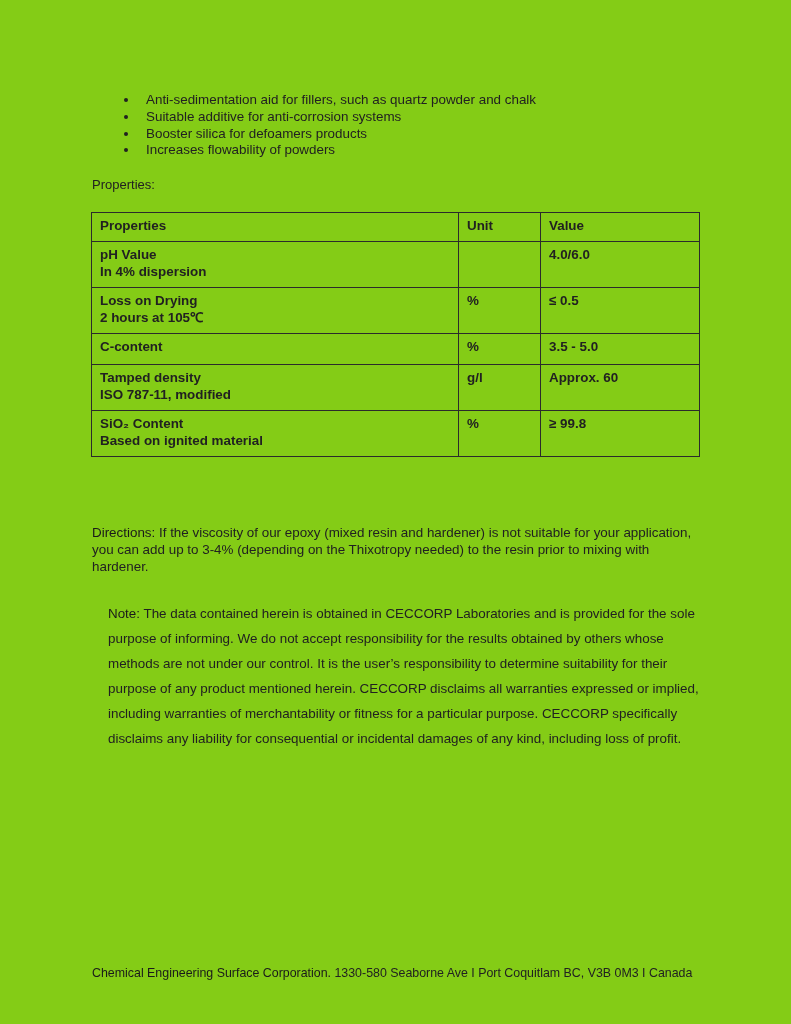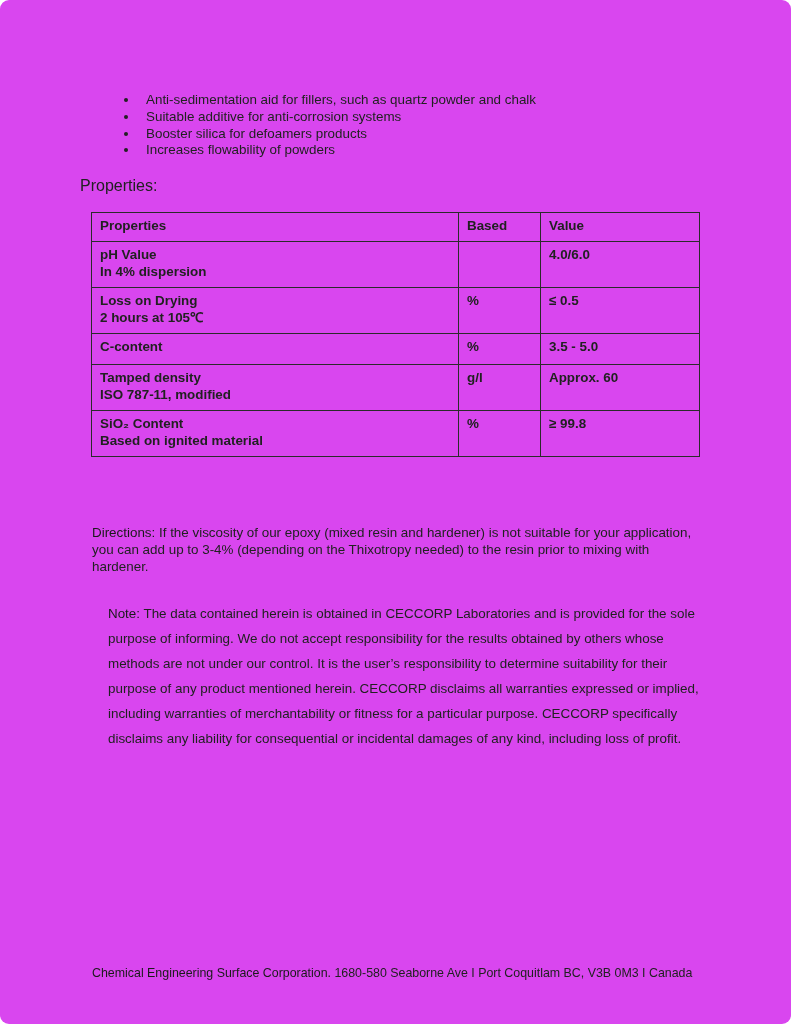--- a/index.html
+++ b/index.html
@@ -6,41 +6,40 @@
   html, body { background: #ffffff; }
   body {
     width: 791px; height: 1024px;
     position: relative;
     font-family: "Liberation Sans", sans-serif;
     color: #212121;
     overflow: hidden;
   }
   .page {
     position: absolute; inset: 0;
-    background: #d946ef;
-    border-radius: 9px;
+    background: #84cc16;
   }
 
   
   .bullets {
     position: absolute;
     left: 104px; top: 92px;
     width: 560px;
     list-style: disc outside;
     padding-left: 35px;
     font-size: 13.4px;
     line-height: 16.8px;
   }
   .bullets li { padding-left: 7px; }
 
   
   .props-label {
     position: absolute;
-    left: 80px; top: 177px;
-    font-size: 16px;
+    left: 92px; top: 177px;
+    font-size: 13px;
   }
 
   
   .props-table {
     position: absolute;
     left: 91px; top: 212px;
     border-collapse: collapse;
     table-layout: fixed;
     width: 608px;
     font-size: 13.4px;
@@ -100,21 +99,21 @@
 
   <table class="props-table">
     <colgroup>
       <col style="width:367px">
       <col style="width:82px">
       <col style="width:159px">
     </colgroup>
     <tbody>
       <tr class="row-hdr">
         <th>Properties</th>
-        <th>Based</th>
+        <th>Unit</th>
         <th>Value</th>
       </tr>
       <tr class="row-tall">
         <td>
           <div>pH Value</div>
           <div>In 4% dispersion</div>
         </td>
         <td></td>
         <td>4.0/6.0</td>
       </tr>
@@ -150,15 +149,15 @@
         <td>%</td>
         <td>≥ 99.8</td>
       </tr>
     </tbody>
   </table>
 
   <p class="directions"><strong>Directions:</strong><span> If the viscosity of our epoxy (mixed resin and hardener) is not suitable for your application, you can add up to 3-4% (depending on the Thixotropy needed) to the resin prior to mixing with hardener.</span></p>
 
   <p class="note"><strong>Note:</strong><span> The data contained herein is obtained in CECCORP Laboratories and is provided for the sole purpose of informing. We do not accept responsibility for the results obtained by others whose methods are not under our control. It is the user’s responsibility to determine suitability for their purpose of any product mentioned herein. CECCORP disclaims all warranties expressed or implied, including warranties of merchantability or fitness for a particular purpose. CECCORP specifically disclaims any liability for consequential or incidental damages of any kind, including loss of profit.</span></p>
 
-  <p class="footer"><strong>Chemical Engineering Surface Corporation.</strong><span> 1680-580 Seaborne Ave I Port Coquitlam BC, V3B 0M3 I Canada</span></p>
+  <p class="footer"><strong>Chemical Engineering Surface Corporation.</strong><span> 1330-580 Seaborne Ave I Port Coquitlam BC, V3B 0M3 I Canada</span></p>
 
 </div>
 
 </body></html>

